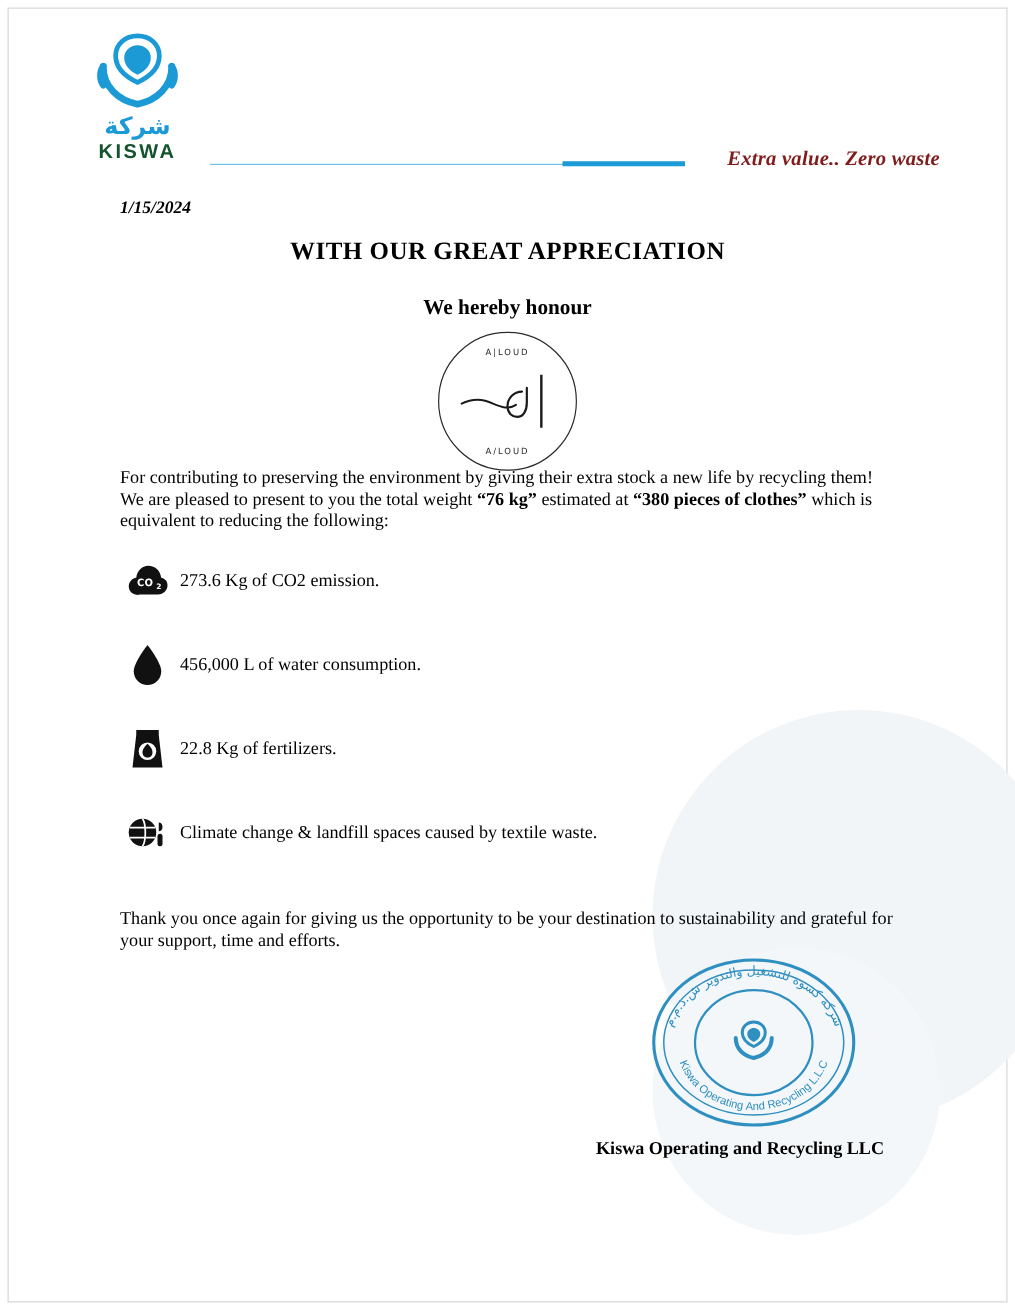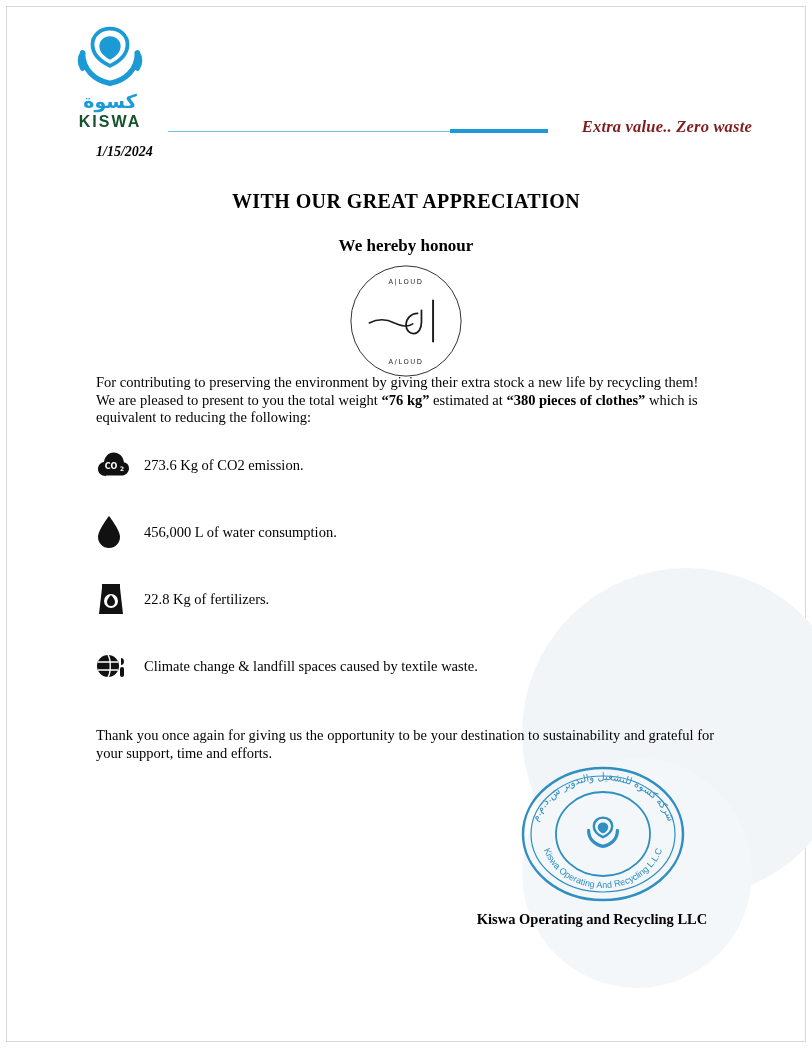--- a/index.html
+++ b/index.html
@@ -95,21 +95,21 @@
     font-style: italic;
     font-size: 16.5px;
     color: #7f1d1d;
     letter-spacing: .2px;
   }
 
   
   .date {
     position: absolute;
     left: 96px;
-    top: 144px;
+    top: 159px;
     font-size: 14px;
     font-weight: bold;
     font-style: italic;
   }
   .title {
     position: absolute;
     left: 0; right: 0;
     top: 190px;
     text-align: center;
     font-size: 20px;
@@ -155,20 +155,21 @@
     display: flex;
     align-items: center;
     height: 50px;
     margin-bottom: 17px;
   }
   .stat-icon {
     width: 44px;
     flex: 0 0 44px;
     display: flex;
     align-items: center;
+    justify-content: center;
   }
   .stat-text {
     font-size: 14.5px;
     padding-left: 4px;
   }
 
   
   .stamp {
     position: absolute;
     left: 517px;
@@ -198,21 +199,21 @@
 
     <div class="header">
       <div class="logo-block">
         <svg class="logo-mark" viewBox="0 0 100 100">
           <path d="M50 14c13 0 23 9 23 21 0 13-10 22-23 28-13-6-23-15-23-28 0-12 10-21 23-21z" fill="none" stroke="#1b9ad6" stroke-width="5"></path>
           <path d="M50 24c8 0 14 6 14 13 0 8-6 14-14 18-8-4-14-10-14-18 0-7 6-13 14-13z" fill="#1b9ad6"></path>
           <path d="M14 46c0 22 16 36 36 40 20-4 36-18 36-40" fill="none" stroke="#1b9ad6" stroke-width="7" stroke-linecap="round"></path>
           <path d="M14 46c-4 6-4 14 0 20" fill="none" stroke="#1b9ad6" stroke-width="7" stroke-linecap="round"></path>
           <path d="M86 46c4 6 4 14 0 20" fill="none" stroke="#1b9ad6" stroke-width="7" stroke-linecap="round"></path>
         </svg>
-        <div class="logo-ar">كسوة</div>
+        <div class="logo-ar">شركة</div>
         <div class="logo-en">KISWA</div>
       </div>
 
       <div class="rule-wrap">
         <div class="rule-thin"></div>
         <div class="rule-thick"></div>
       </div>
       <div class="tagline">Extra value.. Zero waste</div>
     </div>
 

